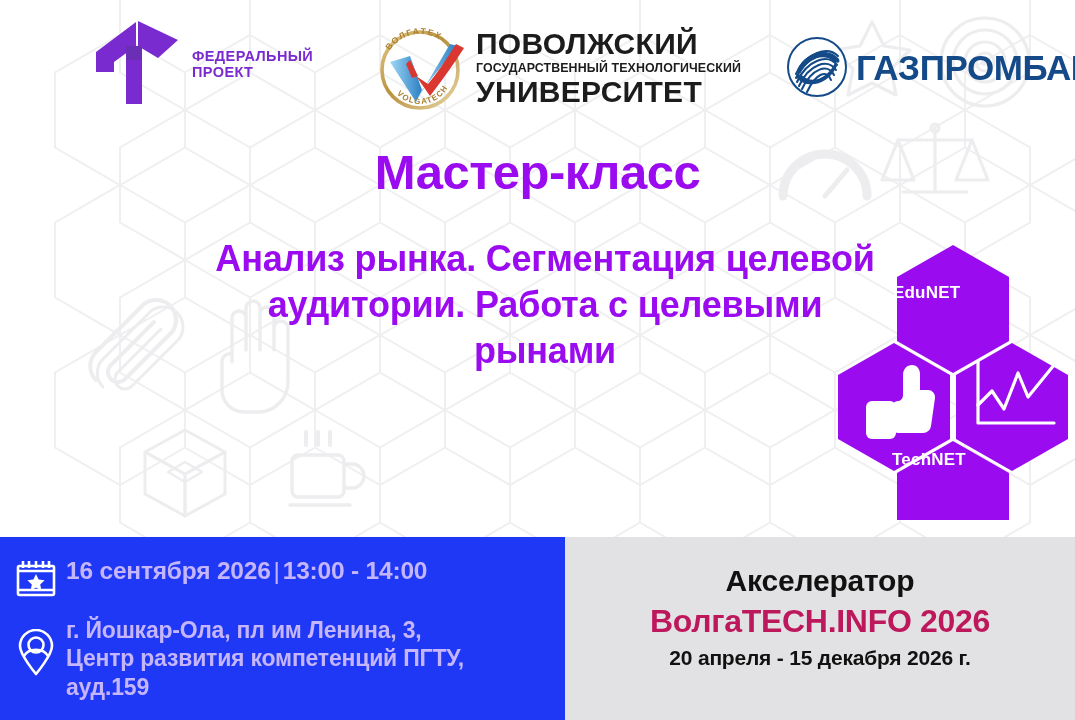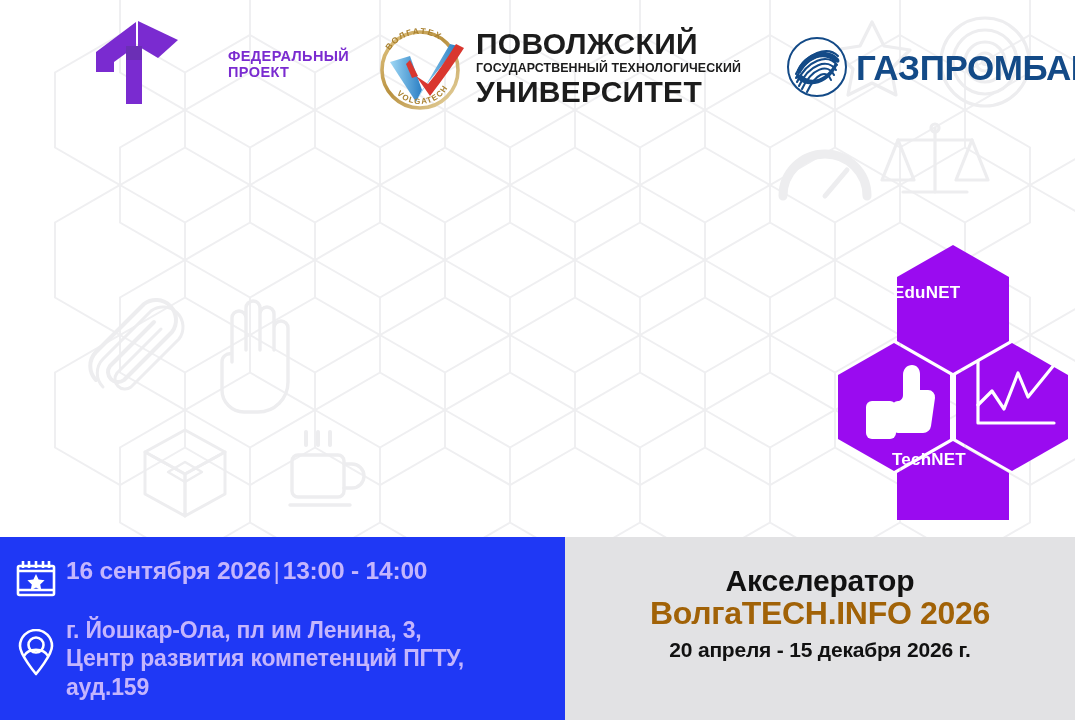--- a/index.html
+++ b/index.html
@@ -40,21 +40,21 @@
   
   .logo-fedproj { left:92px; top:16px; }
   .logo-fedproj .mark { width:92px; height:92px; margin-right:8px; }
   .logo-fedproj .txt { display:flex; flex-direction:column; justify-content:center; }
   .logo-fedproj .t1 {
     font-size:31px; font-weight:bold; letter-spacing:1.2px;
     color:#6b2fb5; line-height:1;
   }
   .logo-fedproj .t2 {
     font-size:14.5px; font-weight:bold; letter-spacing:.4px;
-    color:#7a2bd0; line-height:1.08; margin-top:5px;margin-left:36px;
+    color:#7a2bd0; line-height:1.08; margin-top:5px;
   }
 
   
   .logo-vgtu { left:370px; top:18px; }
   .logo-vgtu .emblem { width:100px; height:100px; margin-right:6px; flex:0 0 auto;}
   .logo-vgtu .txt { display:flex; flex-direction:column; }
   .logo-vgtu .l1 {
     font-size:30px; font-weight:bold; letter-spacing:.3px; color:#1c1c1c; line-height:1;
   }
   .logo-vgtu .l2 {
@@ -150,22 +150,22 @@
     flex:1;
     background:#e2e2e4;
     text-align:center;
     padding-top:28px;
   }
   .br-acc {
     font-size:30px; font-weight:bold; color:#111111; line-height:1.05;
     letter-spacing:-0.2px;
   }
   .br-brand {
-    margin-top:0;
-    font-size:32px; font-weight:bold; color:#a16207; line-height:1.05;
+    margin-top:8px;
+    font-size:32px; font-weight:bold; color:#be185d; line-height:1.05;
     letter-spacing:-0.3px;
   }
   .br-period {
     margin-top:9px;
     font-size:21px; font-weight:bold; color:#111111; line-height:1.05;
     letter-spacing:-0.2px;
   }
 </style>
 </head>
 <body>
@@ -400,20 +400,24 @@
 
       <g fill="none" stroke="#ffffff" stroke-width="3.2" stroke-linecap="round" stroke-linejoin="round">
         <polyline points="150,116 150,178 226,178"></polyline>
         <polyline points="150,160 164,146 176,164 190,128 200,152 226,120"></polyline>
       </g>
     </svg>
     <div class="hx-label hx-edunet">EduNET</div>
     <div class="hx-label hx-technet">TechNET</div>
   </div>
 
+  <div class="headings">
+    <div class="mk-title">Мастер-класс</div>
+    <div class="mk-sub">Анализ рынка. Сегментация целевой аудитории. Работа с целевыми рынами</div>
+  </div>
 
   <div class="bottom">
 
     <div class="bottom-left">
       <div class="bl-icons">
         <div class="ic-cal">
           <svg width="42" height="42" viewBox="0 0 42 42" aria-hidden="true">
             <g stroke="#ffffff" fill="none" stroke-width="2.6">
               <rect x="3" y="7" width="36" height="29" rx="1.5"></rect>
               <line x1="3" y1="31" x2="39" y2="31"></line>

